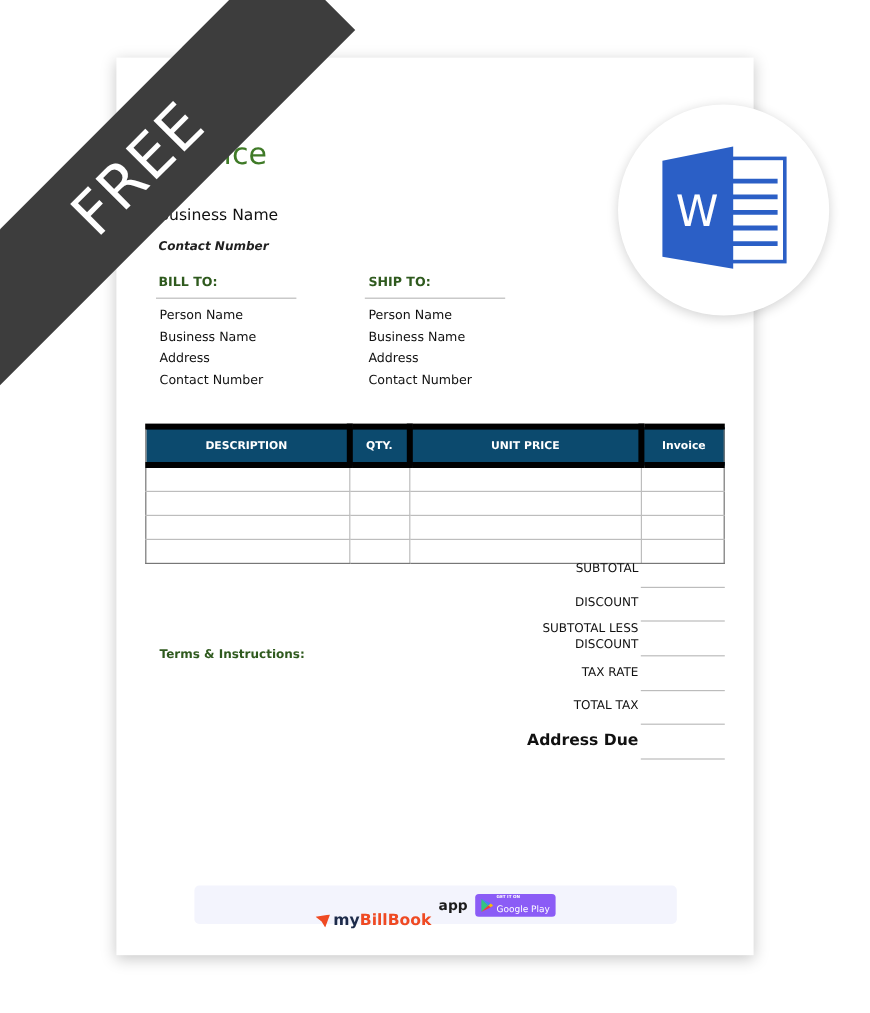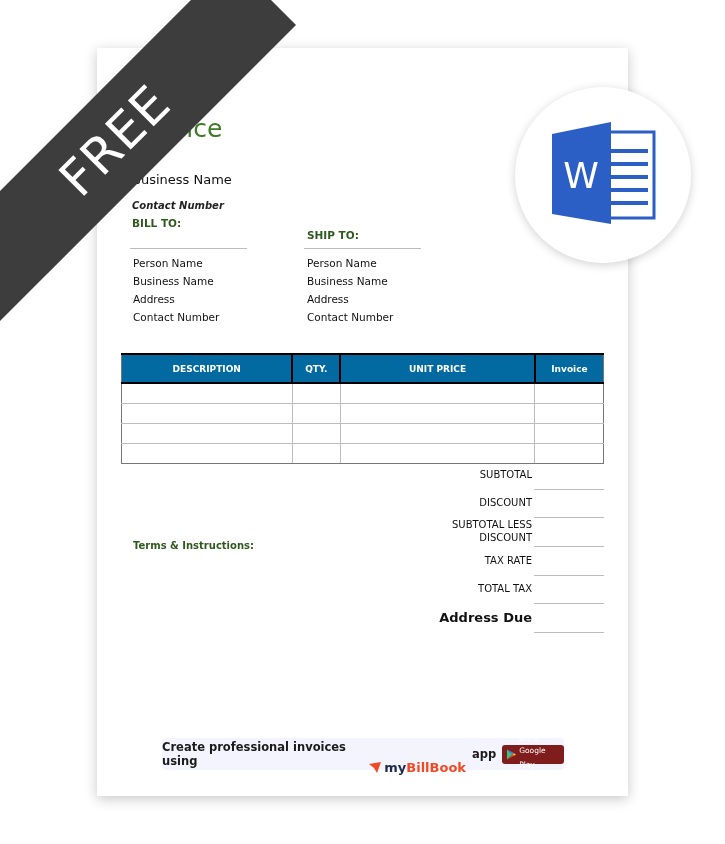--- a/index.html
+++ b/index.html
@@ -9,34 +9,34 @@
   .ribbon-text { color:#fff; font-family:"DejaVu Sans", sans-serif; font-size:50px; letter-spacing:1px; font-weight:normal; }
   .abs { position:absolute; }
   .title { left:36px; top:66px; font-size:25px; color:#3f7a27; }
   .biz { left:35px; top:124px; font-size:13px; color:#111; }
   .contact { left:35px; top:152px; font-size:10px; font-style:italic; font-weight:bold; color:#222; }
   .sec-h { font-size:10.5px; font-weight:bold; color:#2f5a1e; }
   .sec-line { height:1px; background:#bcbcbc; }
   .addr { font-size:10.5px; color:#111; line-height:18px; }
   .dates { font-size:10.5px; font-weight:bold; color:#111; line-height:17px; }
   table.items { position:absolute; left:24px; top:305px; width:483px; border-collapse:collapse; }
-  table.items th { background:#0369a1; color:#fff; font-size:9px; font-weight:bold; height:27px; border:2px solid #000000; padding:0; }
+  table.items th { background:#0c4a6e; color:#fff; font-size:9px; font-weight:bold; height:27px; border:5px solid #000000; padding:0; }
   table.items td { height:19px; border:1px solid #bdbdbd; padding:0; }
   table.items tr:last-child td { border-bottom:1px solid #777; }
   table.items td:first-child, table.items th:first-child { border-left:1px solid #777; }
   table.items td:last-child, table.items th:last-child { border-right:1px solid #777; }
   .tot-label { position:absolute; right:96px; text-align:right; font-size:10px; color:#111; line-height:13px; }
   .tot-line { position:absolute; left:437px; width:70px; height:1px; background:#bcbcbc; }
   .balance { font-size:13px; font-weight:bold; }
   .terms { left:36px; top:492px; font-size:10px; font-weight:bold; color:#2f5a1e; }
   .promo { position:absolute; left:65px; top:690px; width:402px; height:32px; background:#f3f4fd; border-radius:4px; display:flex; align-items:center; justify-content:center; gap:6px; font-size:11.5px; font-weight:bold; color:#1b1b1b; }
   .brand { font-size:13px; font-weight:bold; display:flex; align-items:center; gap:3px;margin-top:27px; }
   .brand-my { color:#1d2b4a; }
   .brand-bb { color:#ef4a23; }
-  .gplay { background:#7f1d1d; color:#fff; border-radius:3px; height:19px; padding:0 5px; display:flex; align-items:center; gap:3px; }
+  .gplay { background:#8b5cf6; color:#fff; border-radius:3px; height:19px; padding:0 5px; display:flex; align-items:center; gap:3px; }
   .gplay-small { font-size:3.5px; display:block; line-height:4px; }
   .gplay-big { font-size:7.5px; font-weight:normal; line-height:8px; }
   .word-circle { position:absolute; left:515px; top:87px; width:176px; height:176px; border-radius:50%; background:#fff; box-shadow:0 2px 10px rgba(0,0,0,0.18); z-index:6; }
 </style>
 </head>
 <body>
 
 <div class="ribbon-band">
   <span class="ribbon-text">FREE</span>
 </div>
@@ -54,21 +54,21 @@
     <polygon points="37,47 96,35 96,137 37,127" fill="#2b5fc6"></polygon>
     <text x="66" y="101" text-anchor="middle" font-family="DejaVu Sans, sans-serif" font-size="36" fill="#fff">W</text>
   </svg>
 </div>
 
 <div class="page">
   <div class="abs title">Invoice</div>
   <div class="abs biz">Business Name</div>
   <div class="abs contact">Contact Number</div>
 
-  <div class="abs sec-h" style="left:35px; top:169px;">BILL TO:</div>
+  <div class="abs sec-h" style="left:35px; top:181px;">BILL TO:</div>
   <div class="abs sec-line" style="left:33px; top:200px; width:117px;"></div>
   <div class="abs addr" style="left:36px; top:206px;">
     <div>Person Name</div>
     <div>Business Name</div>
     <div>Address</div>
     <div>Contact Number</div>
   </div>
 
   <div class="abs sec-h" style="left:210px; top:181px;text-align:right;">SHIP TO:</div>
   <div class="abs sec-line" style="left:207px; top:200px; width:117px;"></div>
@@ -129,21 +129,20 @@
   <div class="tot-label" style="top:506px;">TAX RATE</div>
   <div class="tot-line" style="top:527px;"></div>
   <div class="tot-label" style="top:534px;">TOTAL TAX</div>
   <div class="tot-line" style="top:555px;"></div>
   <div class="tot-label balance" style="top:561px; line-height:17px;">Address Due</div>
   <div class="tot-line" style="top:584px;"></div>
 
   <div class="abs terms">Terms &amp; Instructions:</div>
 
   <div class="promo">
-    <span>Create professional invoices using</span>
     <span class="brand">
       <svg width="12" height="11" viewBox="0 0 12 11">
         <polygon points="0,2 12,0 8,11 5,6" fill="#ef4a23"></polygon>
       </svg>
       <span class="brand-my">my</span>
         <span class="brand-bb" style="margin-left:-3px;">BillBook</span>
     </span>
     <span>app</span>
     <span class="gplay">
       <svg width="10" height="11" viewBox="0 0 10 11">

